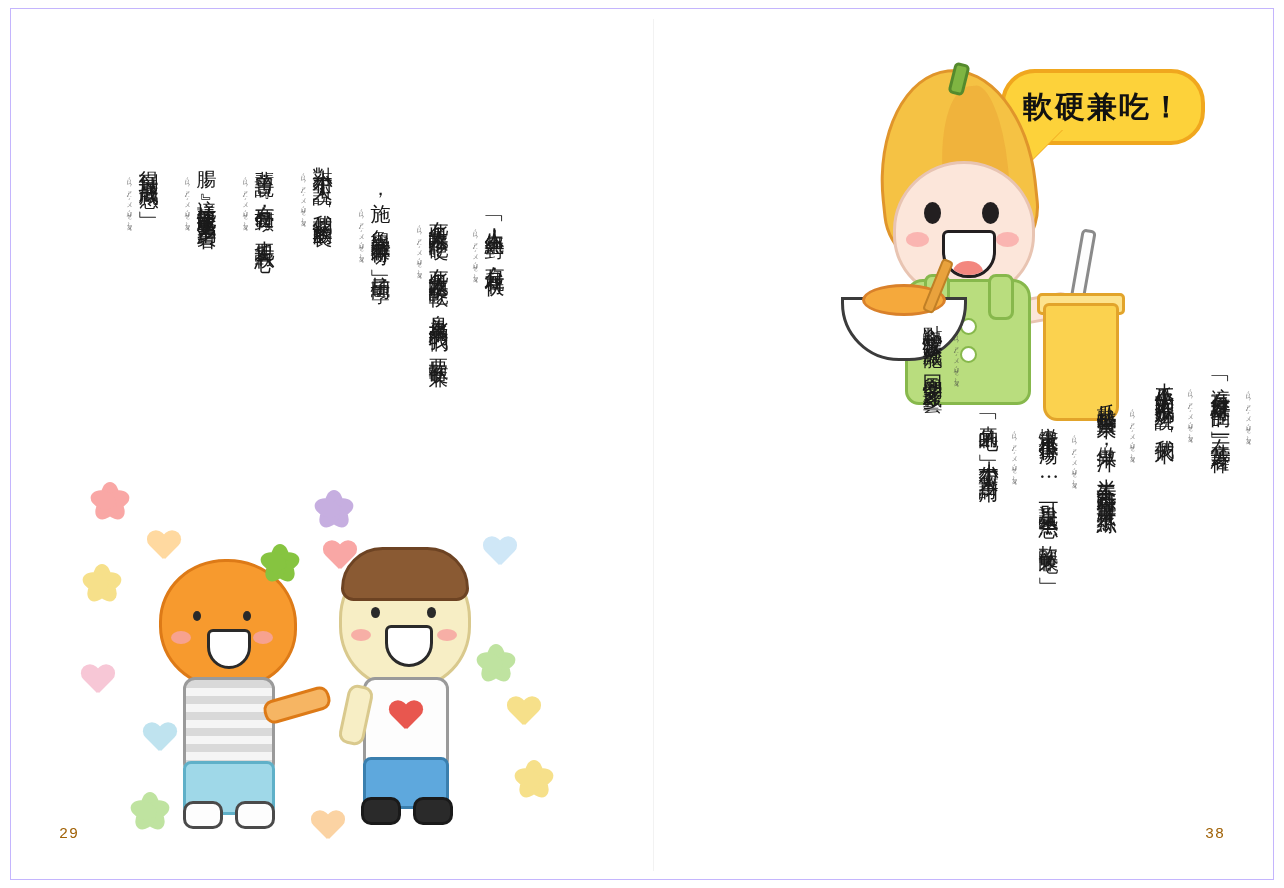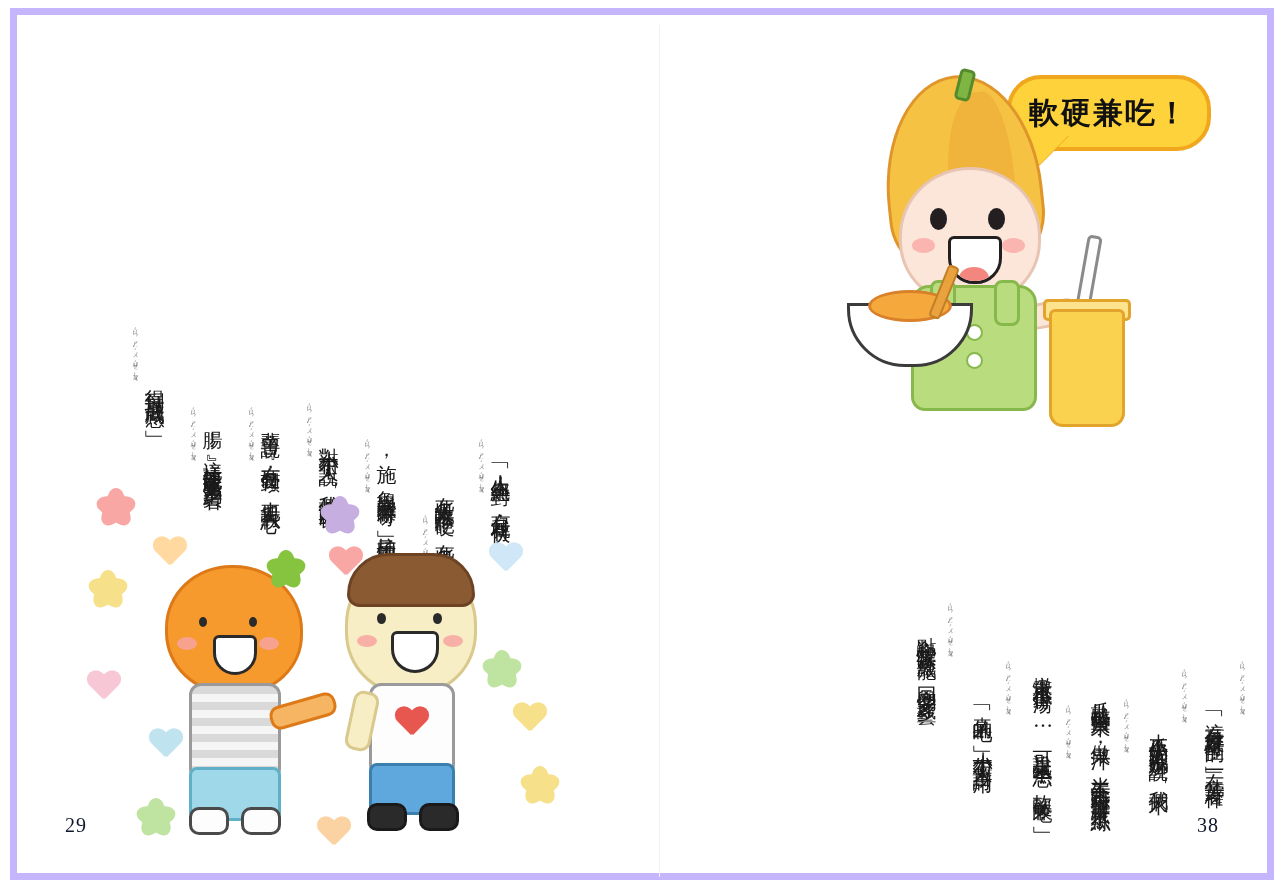--- a/index.html
+++ b/index.html
@@ -17,23 +17,22 @@
     background: #ffffff;
     overflow: hidden;
   }
   .spread {
     position: absolute;
     left: 10px;
     top: 8px;
     width: 1264px;
     height: 872px;
     background: #ffffff;
-    border: 7px solid #c4b5fd;
+    border: 1px solid #c4b5fd;
     box-sizing: border-box;
-    text-align: right;
   }
   .gutter {
     position: absolute;
     left: 642px;
     top: 10px;
     width: 1px;
     height: 852px;
     background: #f2f2f2;
   }
 
@@ -61,23 +60,23 @@
     font-size: 7px;
     line-height: 1.0;
     letter-spacing: 1px;
     color: #444;
     white-space: nowrap;
     opacity: .85;
   }
 
   .page-num {
     position: absolute;
-    font-family: Liberation Serif, serif;
-    font-size: 20px;
-    color: #0f172a;
+    font-family: Liberation Mono, monospace;
+    font-size: 15px;
+    color: #a16207;
     letter-spacing: 1px;
   }
   #pnum-left { left: 48px; bottom: 36px; }
   #pnum-right { right: 48px; bottom: 36px; }
 
   
   .bubble {
     position: absolute;
     left: 990px;
     top: 60px;

